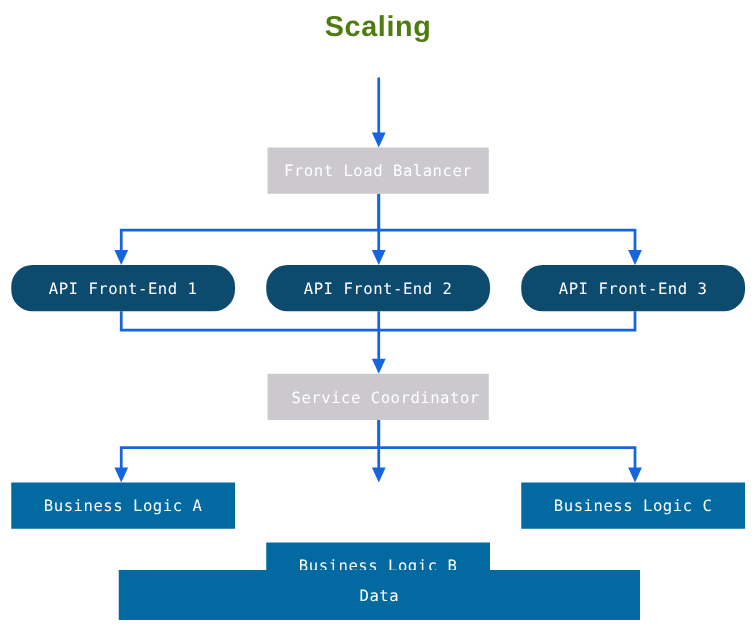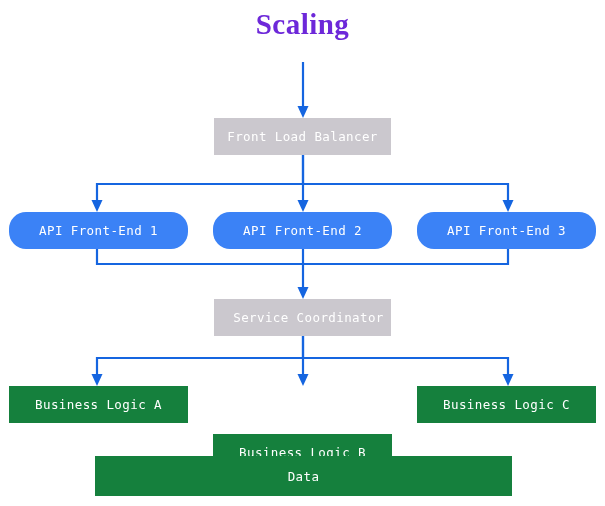--- a/index.html
+++ b/index.html
@@ -19,42 +19,42 @@
     left: 0; top: 0;
     width: 605px;
     height: 506px;
   }
   .title {
     position: absolute;
     left: 0;
     top: 8px;
     width: 605px;
     text-align: center;
-    font-family: Liberation Serif, serif;
+    font-family: Liberation Sans, sans-serif;
     font-weight: bold;
-    font-size: 29px;
+    font-size: 23px;
     letter-spacing: 0.5px;
-    color: #6d28d9;
+    color: #4d7c0f;
   }
   .node {
     position: absolute;
     box-sizing: border-box;
     display: flex;
     align-items: center;
     justify-content: center;
     color: #ffffff;
     font-family: "DejaVu Sans Mono", "Liberation Mono", monospace;
     font-size: 12.5px;
     letter-spacing: 0.4px;
     white-space: nowrap;
     user-select: none;
   }
   .node-gray   { background: #cbc8ce; text-align: right; }
-  .node-blue   { background: #3b82f6; border-radius: 17px; }
-  .node-orange { background: #15803d; }
+  .node-blue   { background: #0c4a6e; border-radius: 17px; }
+  .node-orange { background: #0369a1; }
 
   svg.edges {
     position: absolute;
     left: 0; top: 0;
     width: 605px;
     height: 506px;
     overflow: visible;
     pointer-events: none;
   }
   svg.edges path,

